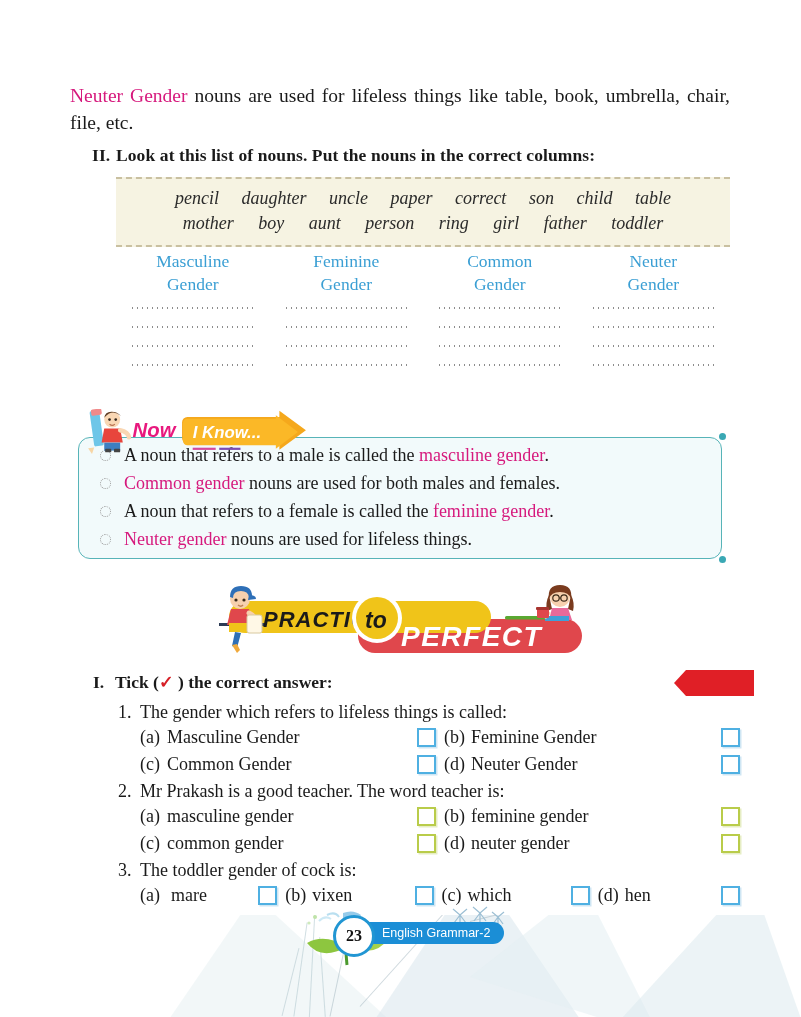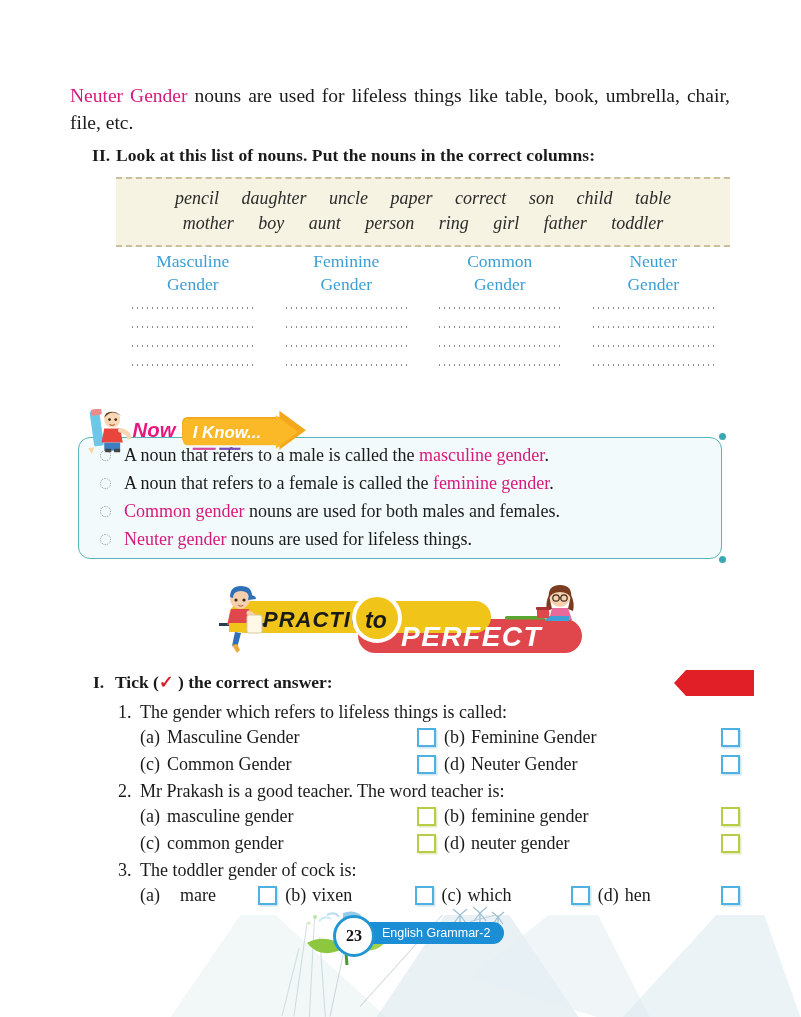--- a/index.html
+++ b/index.html
@@ -287,27 +287,27 @@
       <div class="nikbullets">
         <div class="nikrow">
           <div class="bdot"></div>
           <div>
             <span>A noun that refers to a male is called the </span><span class="pink">masculine gender</span><span>.</span>
           </div>
         </div>
         <div class="nikrow">
           <div class="bdot"></div>
           <div>
-            <span>A noun that refers to a female is called the </span><span class="pink">feminine gender</span><span>.</span>
+            <span></span><span class="pink">Common gender</span><span> nouns are used for both males and females.</span>
           </div>
         </div>
         <div class="nikrow">
           <div class="bdot"></div>
           <div>
-            <span></span><span class="pink">Common gender</span><span> nouns are used for both males and females.</span>
+            <span>A noun that refers to a female is called the </span><span class="pink">feminine gender</span><span>.</span>
           </div>
         </div>
         <div class="nikrow">
           <div class="bdot"></div>
           <div>
             <span></span><span class="pink">Neuter gender</span><span> nouns are used for lifeless things.</span>
           </div>
         </div>
       </div>
     </div>
@@ -439,21 +439,21 @@
     <div class="q" style="top:858px;">
       <div class="qline">
         <span class="qnum">3.</span>
         <span>The toddler gender of cock is:</span>
       </div>
     </div>
     <div class="opts" style="top:882px;">
       <div class="optrow">
         <div class="opt" style="width:120px;">
           <span class="optlbl">(a)</span>
-          <span class="optlbl" style="margin-left:20px;">mare</span>
+          <span class="optlbl" style="margin-left:11px;">mare</span>
         </div>
         <div class="cb cb-blue"></div>
         <div class="opt" style="width:131px;margin-left:8px;">
           <span class="optlbl">(b)</span>
           <span class="optlbl" style="margin-left:6px;">vixen</span>
         </div>
         <div class="cb cb-blue"></div>
         <div class="opt" style="width:131px;margin-left:8px;">
           <span class="optlbl">(c)</span>
           <span class="optlbl" style="margin-left:6px;">which</span>

